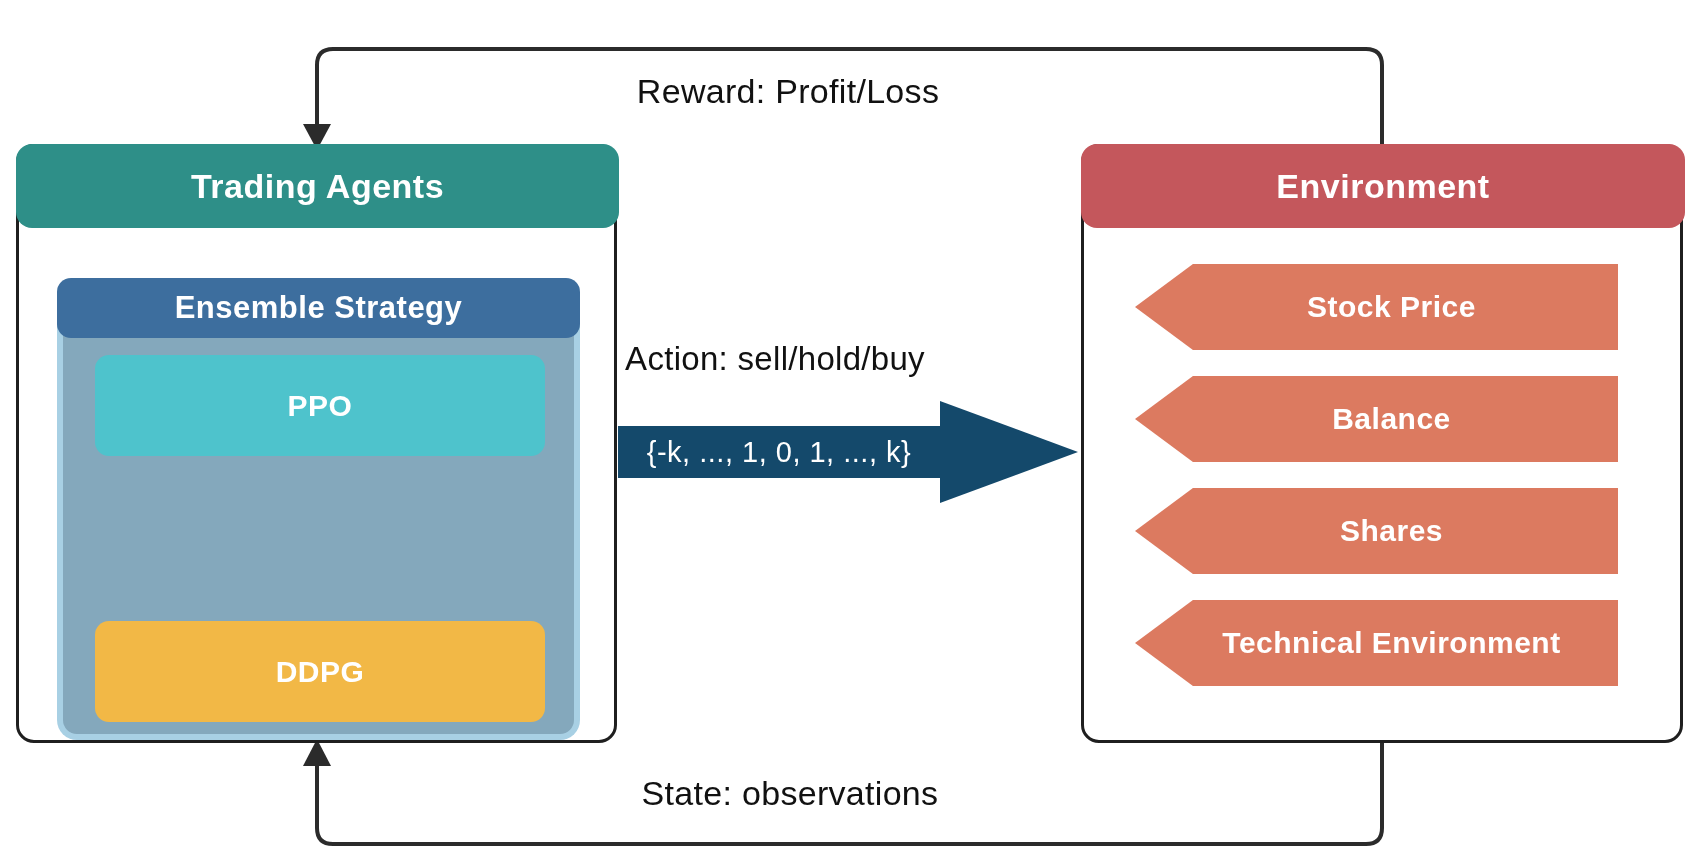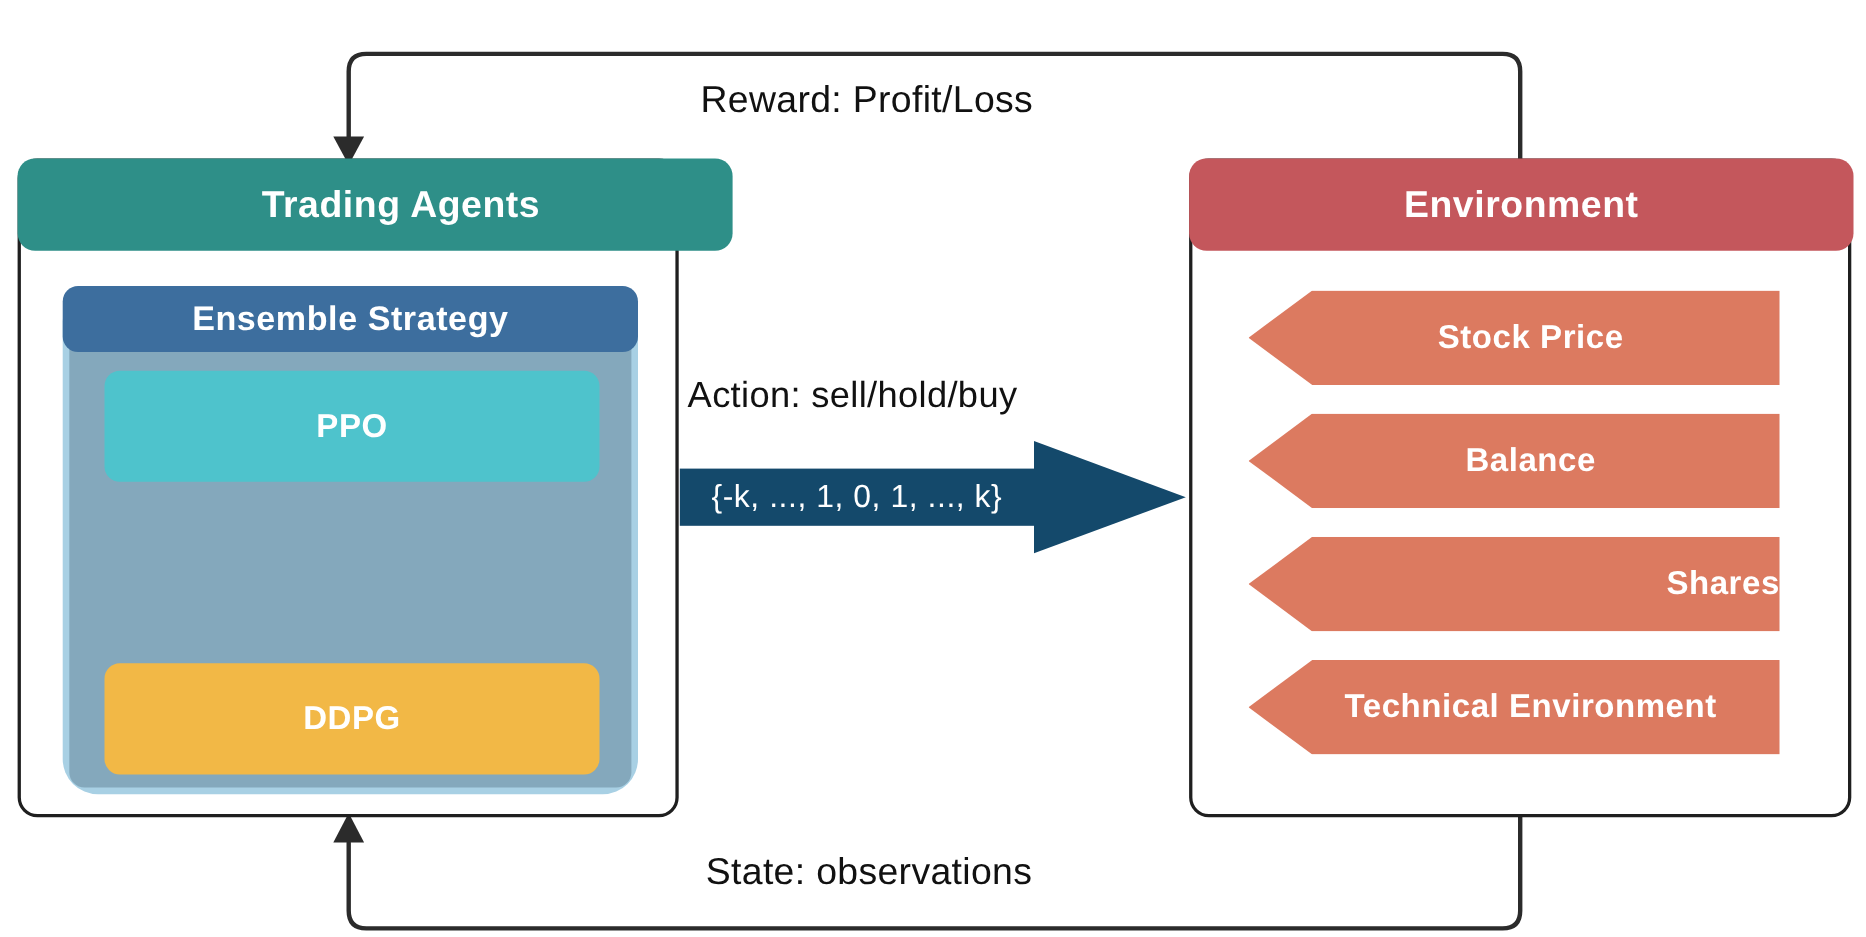--- a/index.html
+++ b/index.html
@@ -15,22 +15,22 @@
   }
   .box-header{
     position:absolute;border-radius:16px;color:#ffffff;text-align:center;
     font-size:34px;font-weight:600;letter-spacing:0.5px;
     display:flex;align-items:center;justify-content:center;
   }
   .agents-header{background:#2E8F88;}
   .env-header{background:#C4575C;}
   
   .ensemble-panel{
-    position:absolute;left:57px;top:244px;width:523px;height:462px;
-    background:#A8D0E4;border-radius:32px;
+    position:absolute;left:57px;top:262px;width:523px;height:462px;
+    background:#A8D0E4;border-radius:20px;
   }
   .ensemble-body{
     position:absolute;left:6px;top:6px;right:6px;bottom:6px;
     background:#84A8BC;border-radius:14px;
   }
   .ensemble-header{
     position:absolute;left:0;top:0;width:100%;height:60px;
     background:#3D6E9E;border-radius:14px;color:#fff;
     display:flex;align-items:center;justify-content:center;
     font-size:31px;font-weight:600;letter-spacing:0.5px;
@@ -79,21 +79,21 @@
     <path d="M 1382 130 L 1382 49 Q 1382 33 1366 33 L 333 33 Q 317 33 317 49 L 317 110" fill="none" stroke="#2B2B2B" stroke-width="4" stroke-linecap="round"></path>
     <polygon points="303,108 331,108 317,134" fill="#2B2B2B"></polygon>
 
     <path d="M 1382 725 L 1382 812 Q 1382 828 1366 828 L 333 828 Q 317 828 317 812 L 317 750" fill="none" stroke="#2B2B2B" stroke-width="4" stroke-linecap="round"></path>
     <polygon points="303,750 331,750 317,723" fill="#2B2B2B"></polygon>
   </svg>
 
   <div class="flow-label" style="left:588px;top:56px;width:400px;">Reward: Profit/Loss</div>
 
   <div class="big-box" style="left:16px;top:128px;width:601px;height:599px;"></div>
-  <div class="box-header agents-header" style="left:16px;top:128px;width:603px;height:84px;padding-left:47px;">
+  <div class="box-header agents-header" style="left:16px;top:128px;width:603px;height:84px;">
     <span>Trading Agents</span>
   </div>
 
   <div class="ensemble-panel">
     <div class="ensemble-body"></div>
     <div class="ensemble-header">
       <span>Ensemble Strategy</span>
     </div>
     <div class="algo-box algo-ppo">
       <span>PPO</span>
@@ -113,21 +113,21 @@
   <div class="box-header env-header" style="left:1081px;top:128px;width:604px;height:84px;">
     <span>Environment</span>
   </div>
 
   <div class="obs-arrow" style="top:248px;">
     <span>Stock Price</span>
   </div>
   <div class="obs-arrow" style="top:360px;">
     <span>Balance</span>
   </div>
-  <div class="obs-arrow" style="top:472px;justify-content:flex-end;">
+  <div class="obs-arrow" style="top:472px;">
     <span>Shares</span>
   </div>
   <div class="obs-arrow" style="top:584px;">
     <span>Technical Environment</span>
   </div>
 
   <div class="flow-label" style="left:590px;top:758px;width:400px;">State: observations</div>
 
 </div>
 

